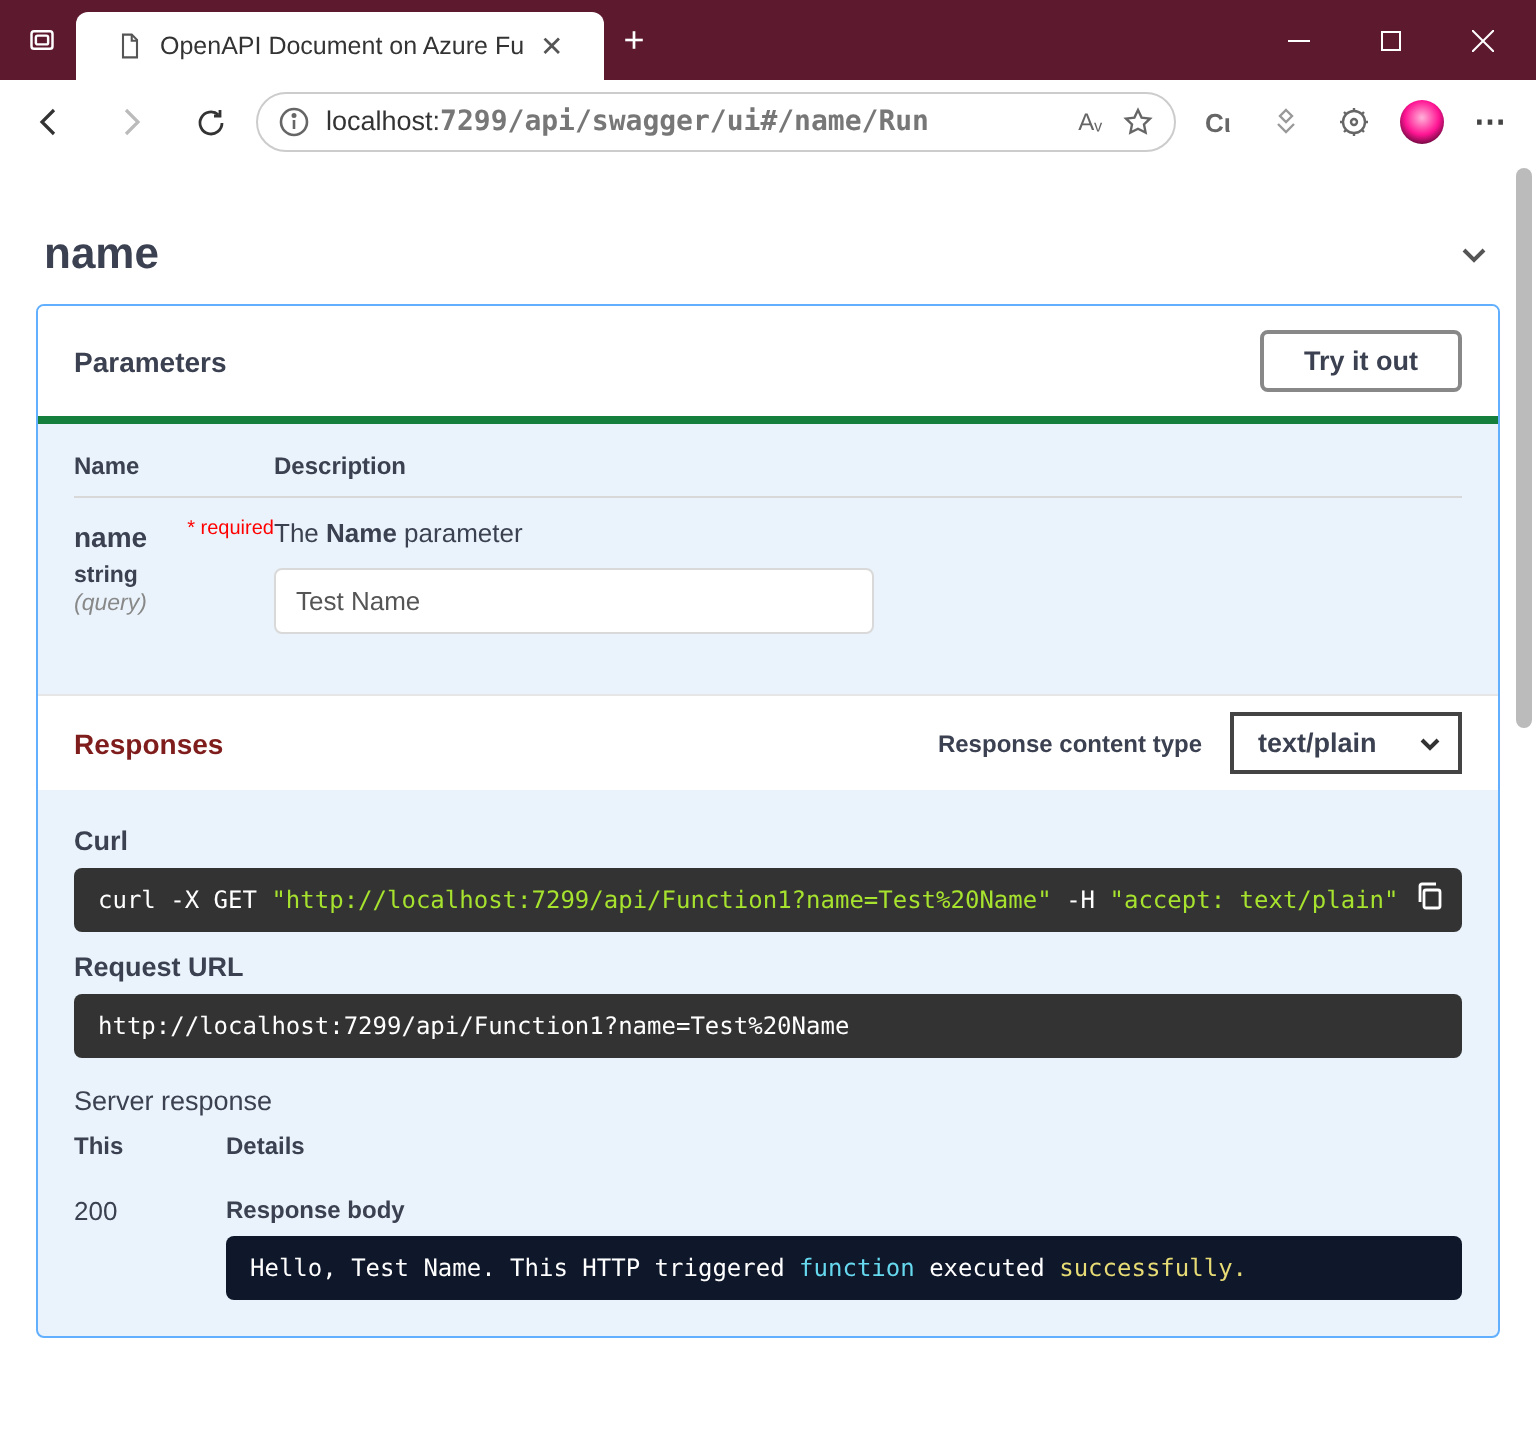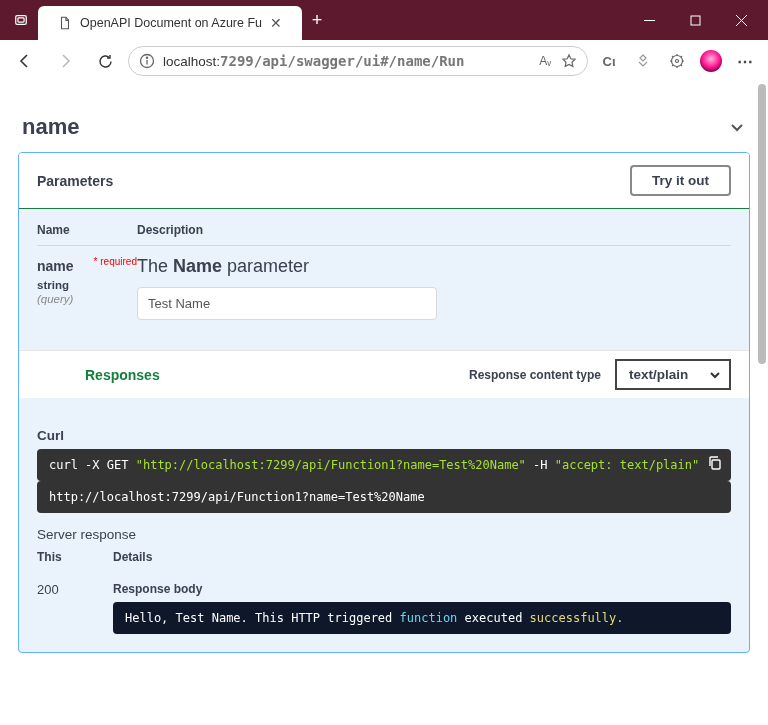--- a/index.html
+++ b/index.html
@@ -30,43 +30,43 @@
   .divider { height: 1px; background: #ddd; }
   .content { position: absolute; top: 82px; left: 0; right: 0; bottom: 0; background: #fff; overflow: hidden; padding: 20px 18px 0 18px; }
   .tag-header { display: flex; align-items: center; justify-content: space-between; padding: 12px 4px; }
   .tag-header h2 { font-size: 22px; font-weight: 700; color: #3b4151; }
   .chev { width: 18px; height: 18px; color: #555; }
   .opblock { border: 1px solid #61affe; border-radius: 4px; background: #eaf3fb; overflow: hidden; }
   .op-summary { display: flex; align-items: center; padding: 6px 8px; gap: 10px; background: #eaf3fb; border-bottom: 1px solid #cde3f5; }
   .method { background: #61affe; color: #fff; font-weight: 700; font-size: 13px; padding: 5px 18px; border-radius: 3px; }
   .path { font-family: ui-monospace, Menlo, Consolas, monospace; font-size: 14px; font-weight: 700; color: #3b4151; }
   .lock { margin-left: auto; color: #999; width: 14px; height: 14px; }
-  .section-head { display: flex; align-items: center; justify-content: space-between; padding: 12px 18px; background: #fff; border-bottom: 1px solid #15803d; }
+  .section-head { display: flex; align-items: center; justify-content: space-between; padding: 12px 18px; background: #fff; border-bottom: 4px solid #15803d; }
   .section-head h4 { font-size: 14px; font-weight: 700; color: #3b4151; }
   .tryout { border: 2px solid #888; background: #fff; padding: 6px 20px; font-size: 13.5px; font-weight: 700; color: #3b4151; border-radius: 4px; }
   .param-table { padding: 14px 18px 30px; }
   .pt-head { display: flex; font-size: 12px; font-weight: 700; color: #3b4151; padding-bottom: 8px; border-bottom: 1px solid #d8d8d8; }
   .col-name { width: 100px; }
   .col-desc { flex: 1; }
   .pt-row { display: flex; padding-top: 10px; }
   .pn { font-weight: 700; font-size: 14px; color: #3b4151; }
   .req { color: #ff0000; font-size: 10px; vertical-align: super; margin-left: 20px; }
   .ptype { font-size: 11.5px; font-weight: 700; color: #3b4151; margin-top: 4px; }
   .ploc { font-size: 11.5px; font-style: italic; color: #888; margin-top: 2px; }
-  .pdesc { font-size: 18px; color: #3b4151; margin-bottom: 10px; }
+  .pdesc { font-size: 13px; color: #3b4151; margin-bottom: 10px; }
   .pinput { width: 300px; padding: 8px 10px; border: 1px solid #d9d9d9; border-radius: 4px; font-size: 13px; color: #555; }
   .resp-head { background: #fff; border-top: 1px solid #e6e6e6; display: flex; align-items: center; padding: 8px 18px; gap: 14px; }
-  .resp-head h4 { font-size: 14px; font-weight: 700; color: #15803d; margin-left: 48px; }
+  .resp-head h4 { font-size: 14px; font-weight: 700; color: #7f1d1d; }
   .rct-label { margin-left: auto; font-size: 12px; font-weight: 700; color: #3b4151; }
   .ct-select { border: 2px solid #444; border-radius: 0; padding: 6px 40px 6px 12px; font-size: 13.5px; font-weight: 700; color: #3b4151; appearance: none; background: #fff; position: relative; }
   .select-wrap { position: relative; }
   .select-wrap .sv { position: absolute; right: 10px; top: 50%; transform: translateY(-50%); pointer-events: none; width: 12px; height: 12px; }
   .exec { padding: 18px; }
   .sub-h { font-size: 13.5px; font-weight: 700; color: #3b4151; margin-bottom: 6px; margin-top: 10px; }
-  .sub-h:first-child { margin-top: 12px; }
+  .sub-h:first-child { margin-top: 0; }
   .codebox { background: #333; color: #fff; border-radius: 4px; padding: 9px 12px; font-family: ui-monospace, Menlo, Consolas, monospace; font-size: 12px; position: relative; white-space: nowrap; overflow: hidden; }
   .c-g { color: #a6e22e; }
   .c-c { color: #66d9ef; }
   .c-y { color: #e6db74; }
   .copy-ic { position: absolute; right: 8px; top: 6px; color: #fff; width: 16px; height: 16px; }
   .server-resp { font-size: 13.5px; font-weight: 400; color: #3b4151; margin: 14px 0 8px; }
   .rt-head { display: flex; font-size: 12px; font-weight: 700; color: #3b4151; padding-bottom: 6px; }
   .rt-code { width: 76px; }
   .rt-row { display: flex; margin-top: 12px; font-size: 13px; color: #3b4151; }
   .rt-details { flex: 1; }
@@ -217,20 +217,21 @@
 
       <div class="exec">
         <div class="sub-h">Curl</div>
         <div class="codebox">
           <span>curl -X GET </span><span class="c-g">"http://localhost:7299/api/Function1?name=Test%20Name"</span><span> -H  </span><span class="c-g">"accept: text/plain"</span>
           <svg class="copy-ic" viewBox="0 0 16 16" fill="none" stroke="currentColor" stroke-width="1.4">
               <rect x="5" y="5" width="8" height="9" rx="1"></rect>
               <path d="M3 11V3a1 1 0 0 1 1-1h7"></path>
             </svg>
         </div>
+        <div class="sub-h">Request URL</div>
         <div class="codebox">http://localhost:7299/api/Function1?name=Test%20Name</div>
         <div class="server-resp">Server response</div>
         <div class="rt-head">
           <div class="rt-code">This</div>
           <div>Details</div>
         </div>
         <div class="rt-row">
           <div class="rt-code">200</div>
           <div class="rt-details">
             <div class="rb-label">Response body</div>

